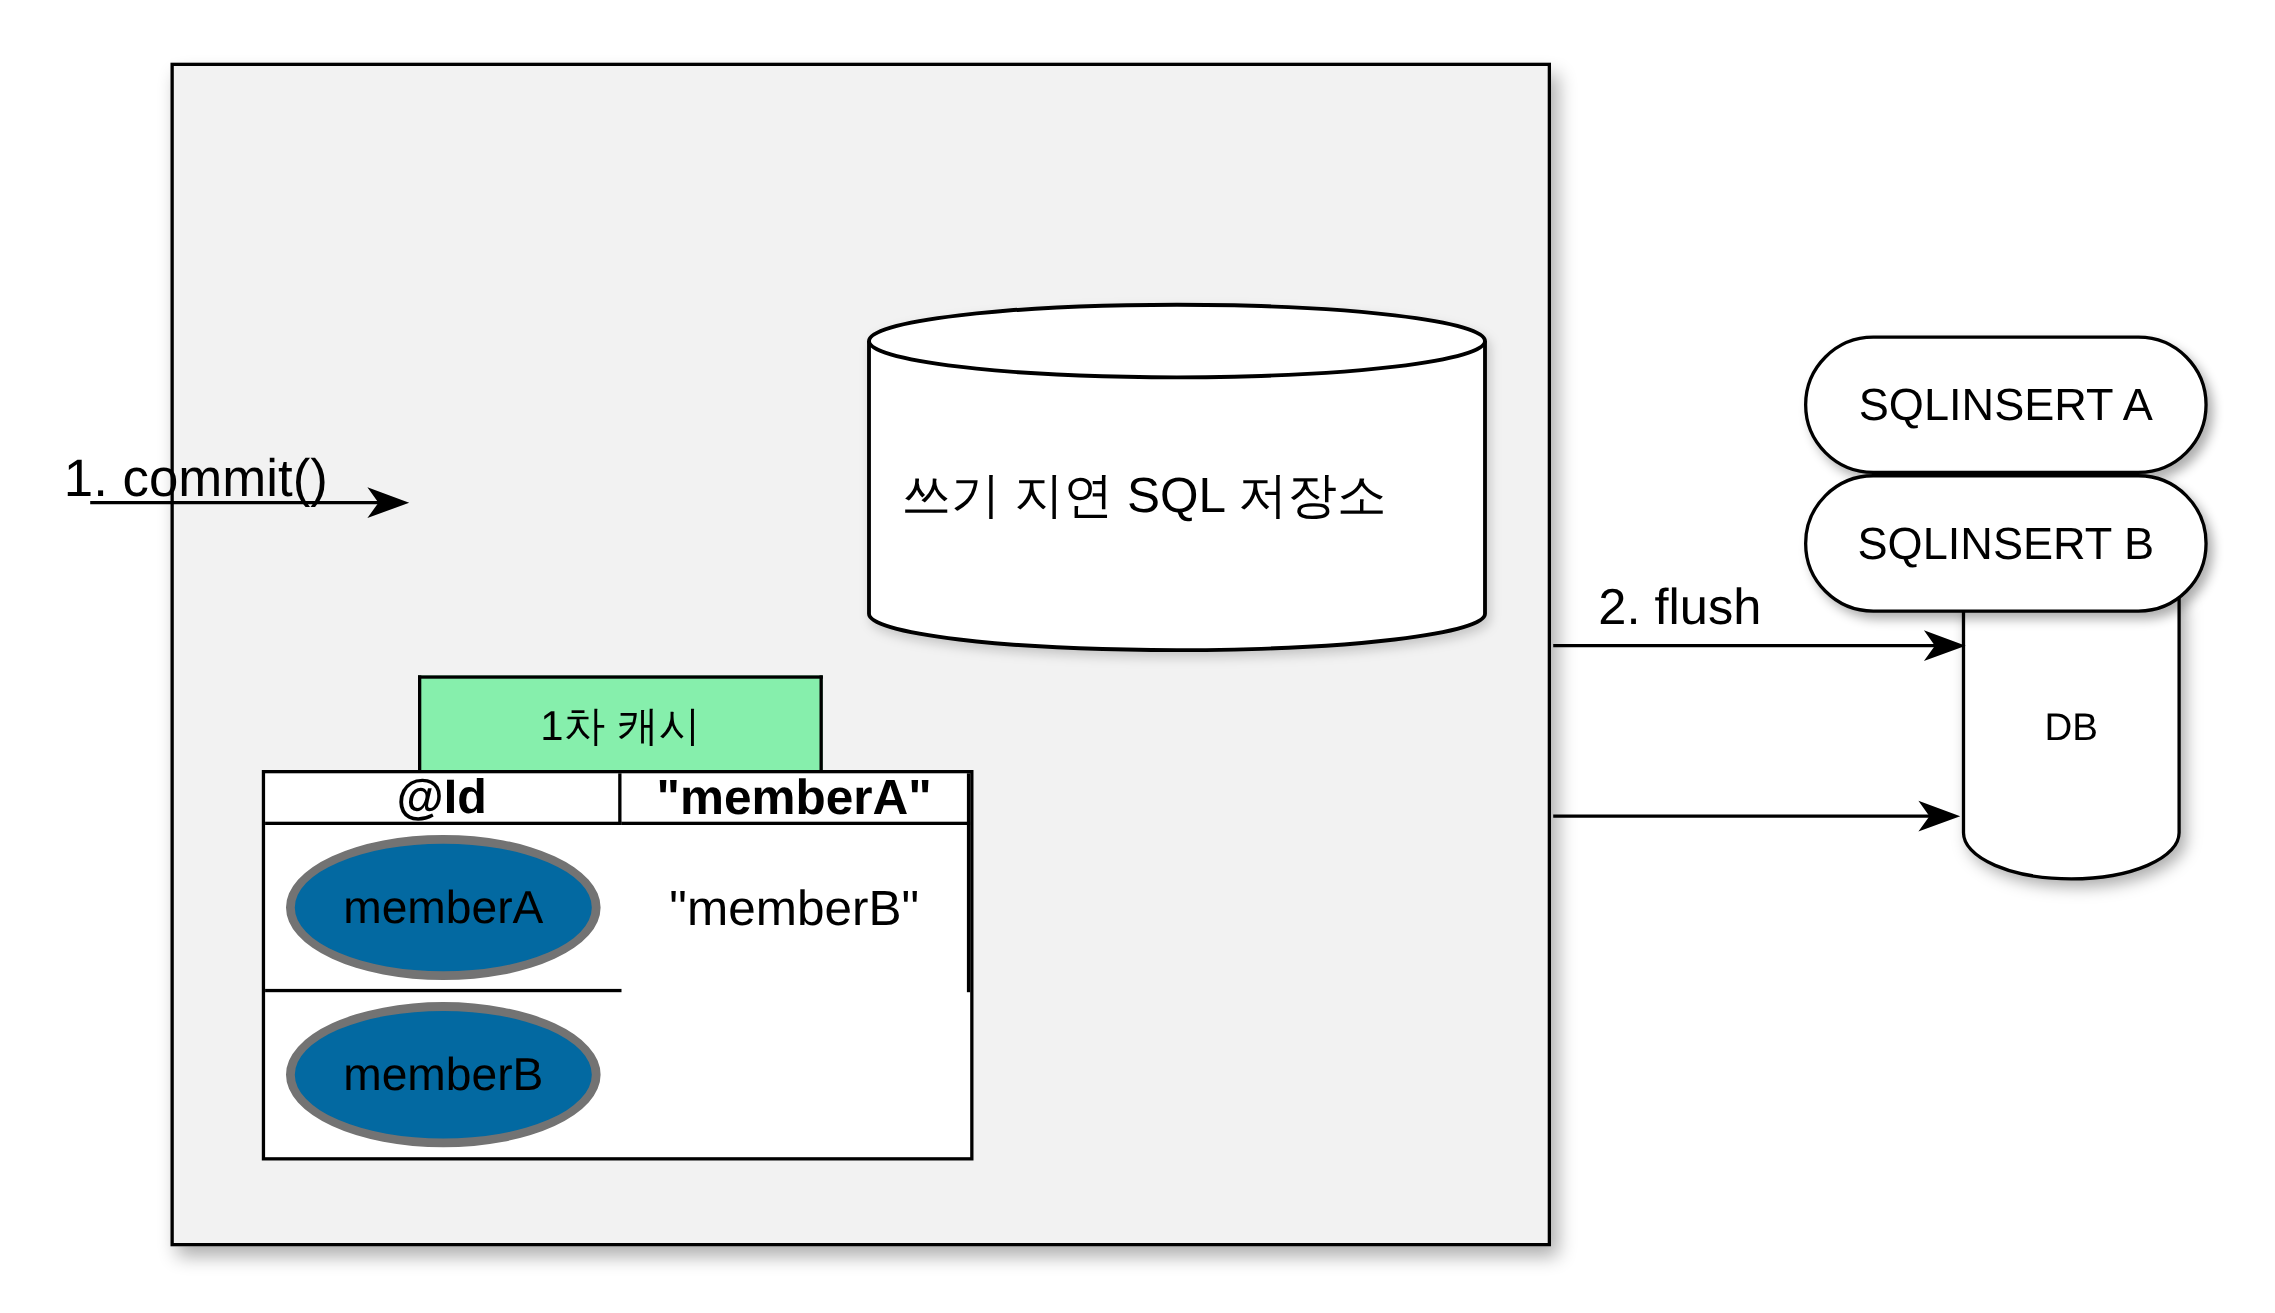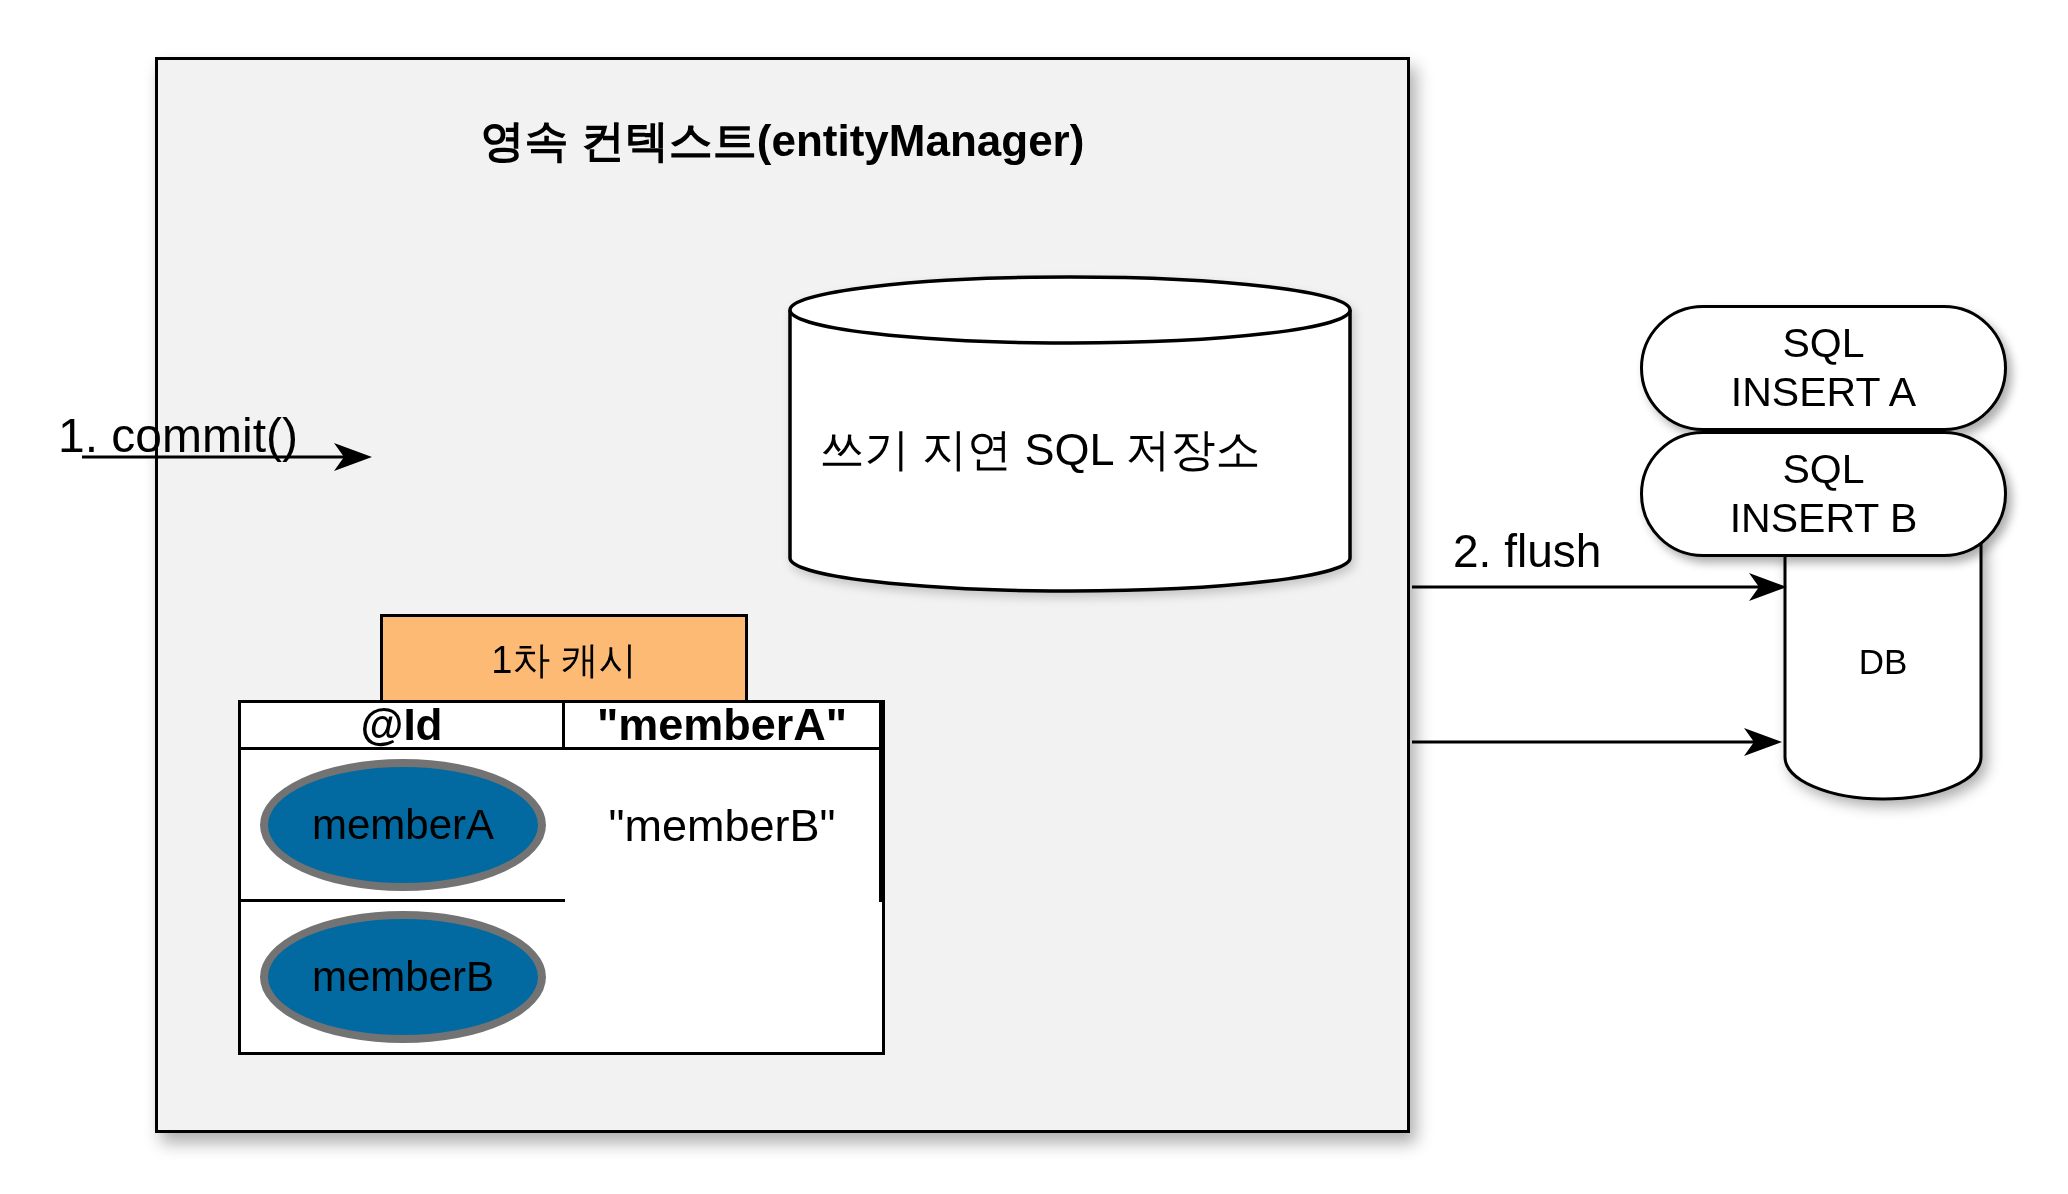--- a/index.html
+++ b/index.html
@@ -33,21 +33,21 @@
   
   .cyl-svg{left:784px;top:271px;z-index:2;filter:drop-shadow(3px 5px 5px rgba(0,0,0,0.18));}
   .cyl-label{
     left:790px;top:420px;width:500px;text-align:center;
     font-size:45px;white-space:nowrap;z-index:3;
   }
 
   
   .cache-tab{
     left:380px;top:614px;width:368px;height:89px;
-    background:#fdba74;border:3px solid #000;border-bottom:none;
+    background:#86efac;border:3px solid #000;border-bottom:none;
     box-sizing:border-box;z-index:2;
     display:flex;align-items:center;justify-content:center;
     font-size:38px;
   }
 
   
   .cache-table{
     left:238px;top:700px;width:647px;height:355px;
     background:#ffffff;border:3px solid #000;box-sizing:border-box;
     display:grid;grid-template-columns:324px auto;grid-template-rows:47px 152px auto;
@@ -67,21 +67,21 @@
     background:#0369a1;box-sizing:border-box;
     display:flex;align-items:center;justify-content:center;
     font-size:42px;
   }
 
   
   .pill{
     left:1640px;width:367px;height:126px;
     background:#ffffff;border:3px solid #000;border-radius:63px;
     box-sizing:border-box;z-index:4;
-    display:flex;flex-direction:column;align-items:center;justify-content:center;
+    display:flex;align-items:center;justify-content:center;
     font-size:41px;line-height:49px;text-align:center;
     box-shadow:5px 6px 10px rgba(0,0,0,0.32);
   }
   .pill-a{top:305px;}
   .pill-b{top:431px;}
 
   
   .db-svg{left:1781px;top:540px;z-index:3;filter:drop-shadow(5px 6px 7px rgba(0,0,0,0.32));}
   .db-label{
     left:1781px;top:642px;width:204px;text-align:center;
@@ -90,21 +90,20 @@
 
   
   .arrows{left:0;top:0;z-index:5;pointer-events:none;}
 </style>
 </head>
 <body>
 
 <div id="stage">
 
   <div class="abs pc-box"></div>
-  <div class="abs pc-title">영속 컨텍스트(entityManager)</div>
 
   <div class="abs step-label lbl-commit1">1. commit()</div>
 
   <svg class="abs cyl-svg" width="572" height="326" viewBox="0 0 572 326">
     <path d="M6,39 L6,287 A280,33 0 0 0 566,287 L566,39" fill="#ffffff" stroke="#000000" stroke-width="3.5"></path>
     <ellipse cx="286" cy="39" rx="280" ry="33" fill="#ffffff" stroke="#000000" stroke-width="3.5"></ellipse>
   </svg>
   <div class="abs cyl-label">쓰기 지연 SQL 저장소</div>
 
   <div class="abs cache-tab">

